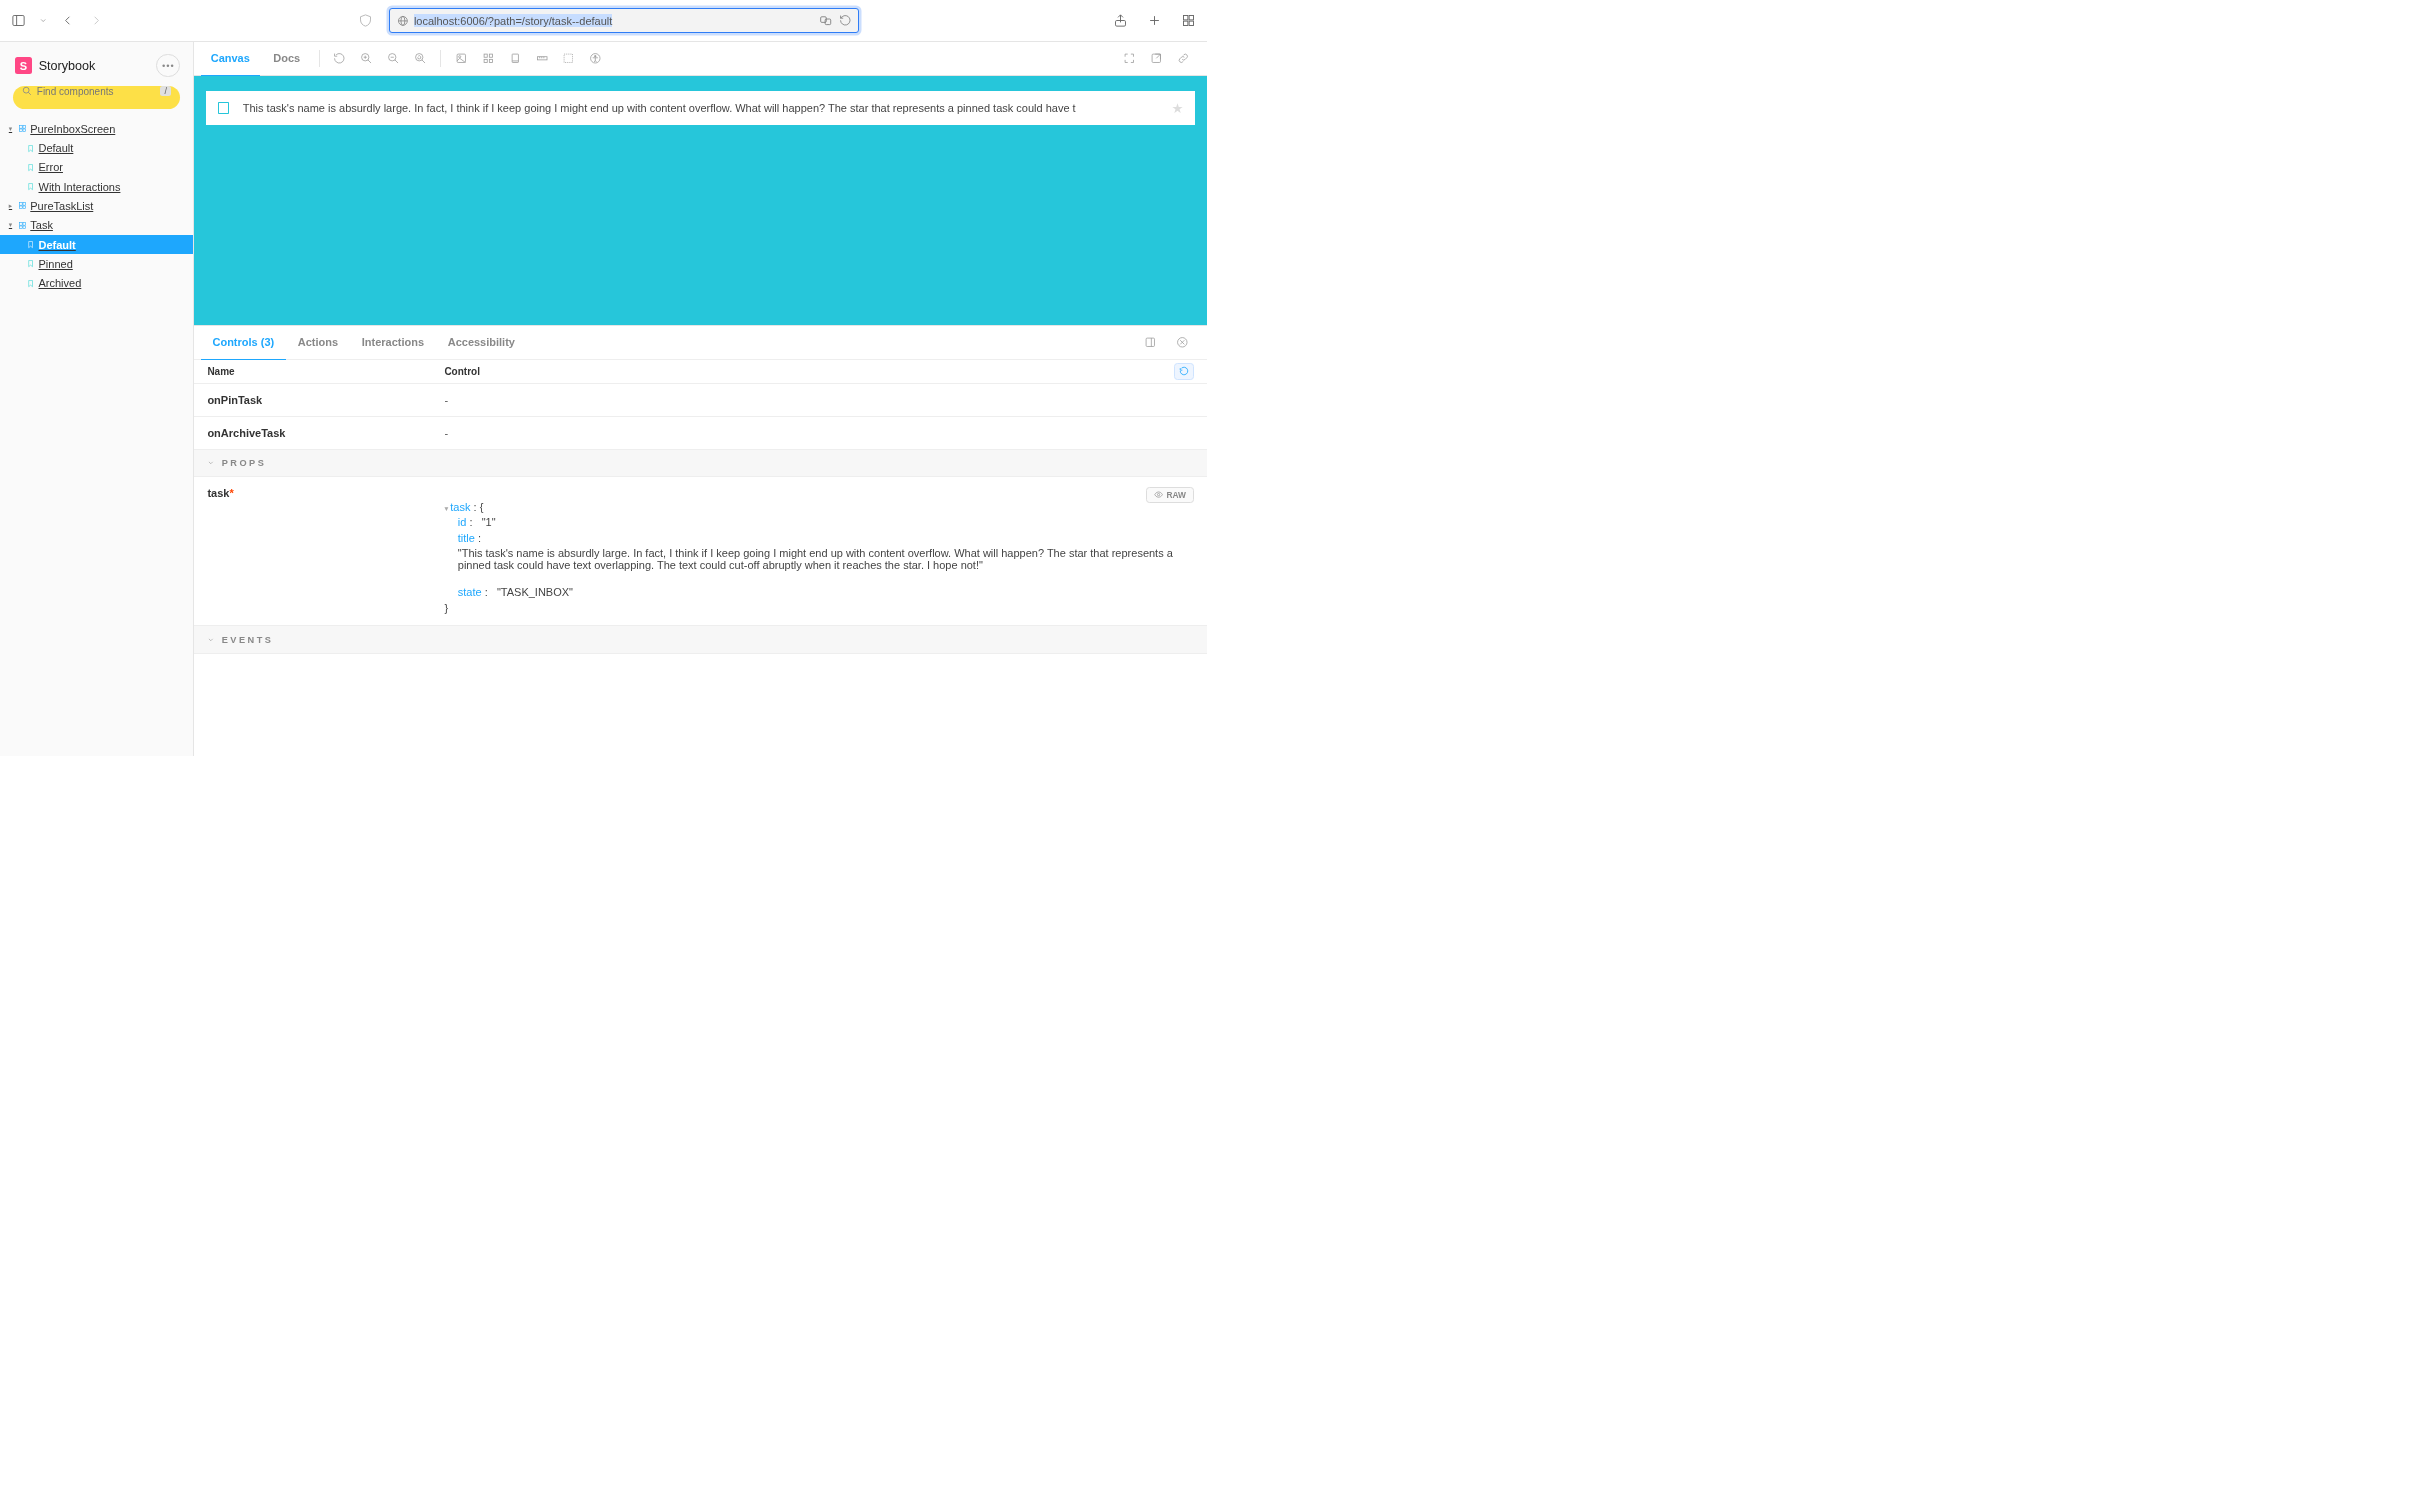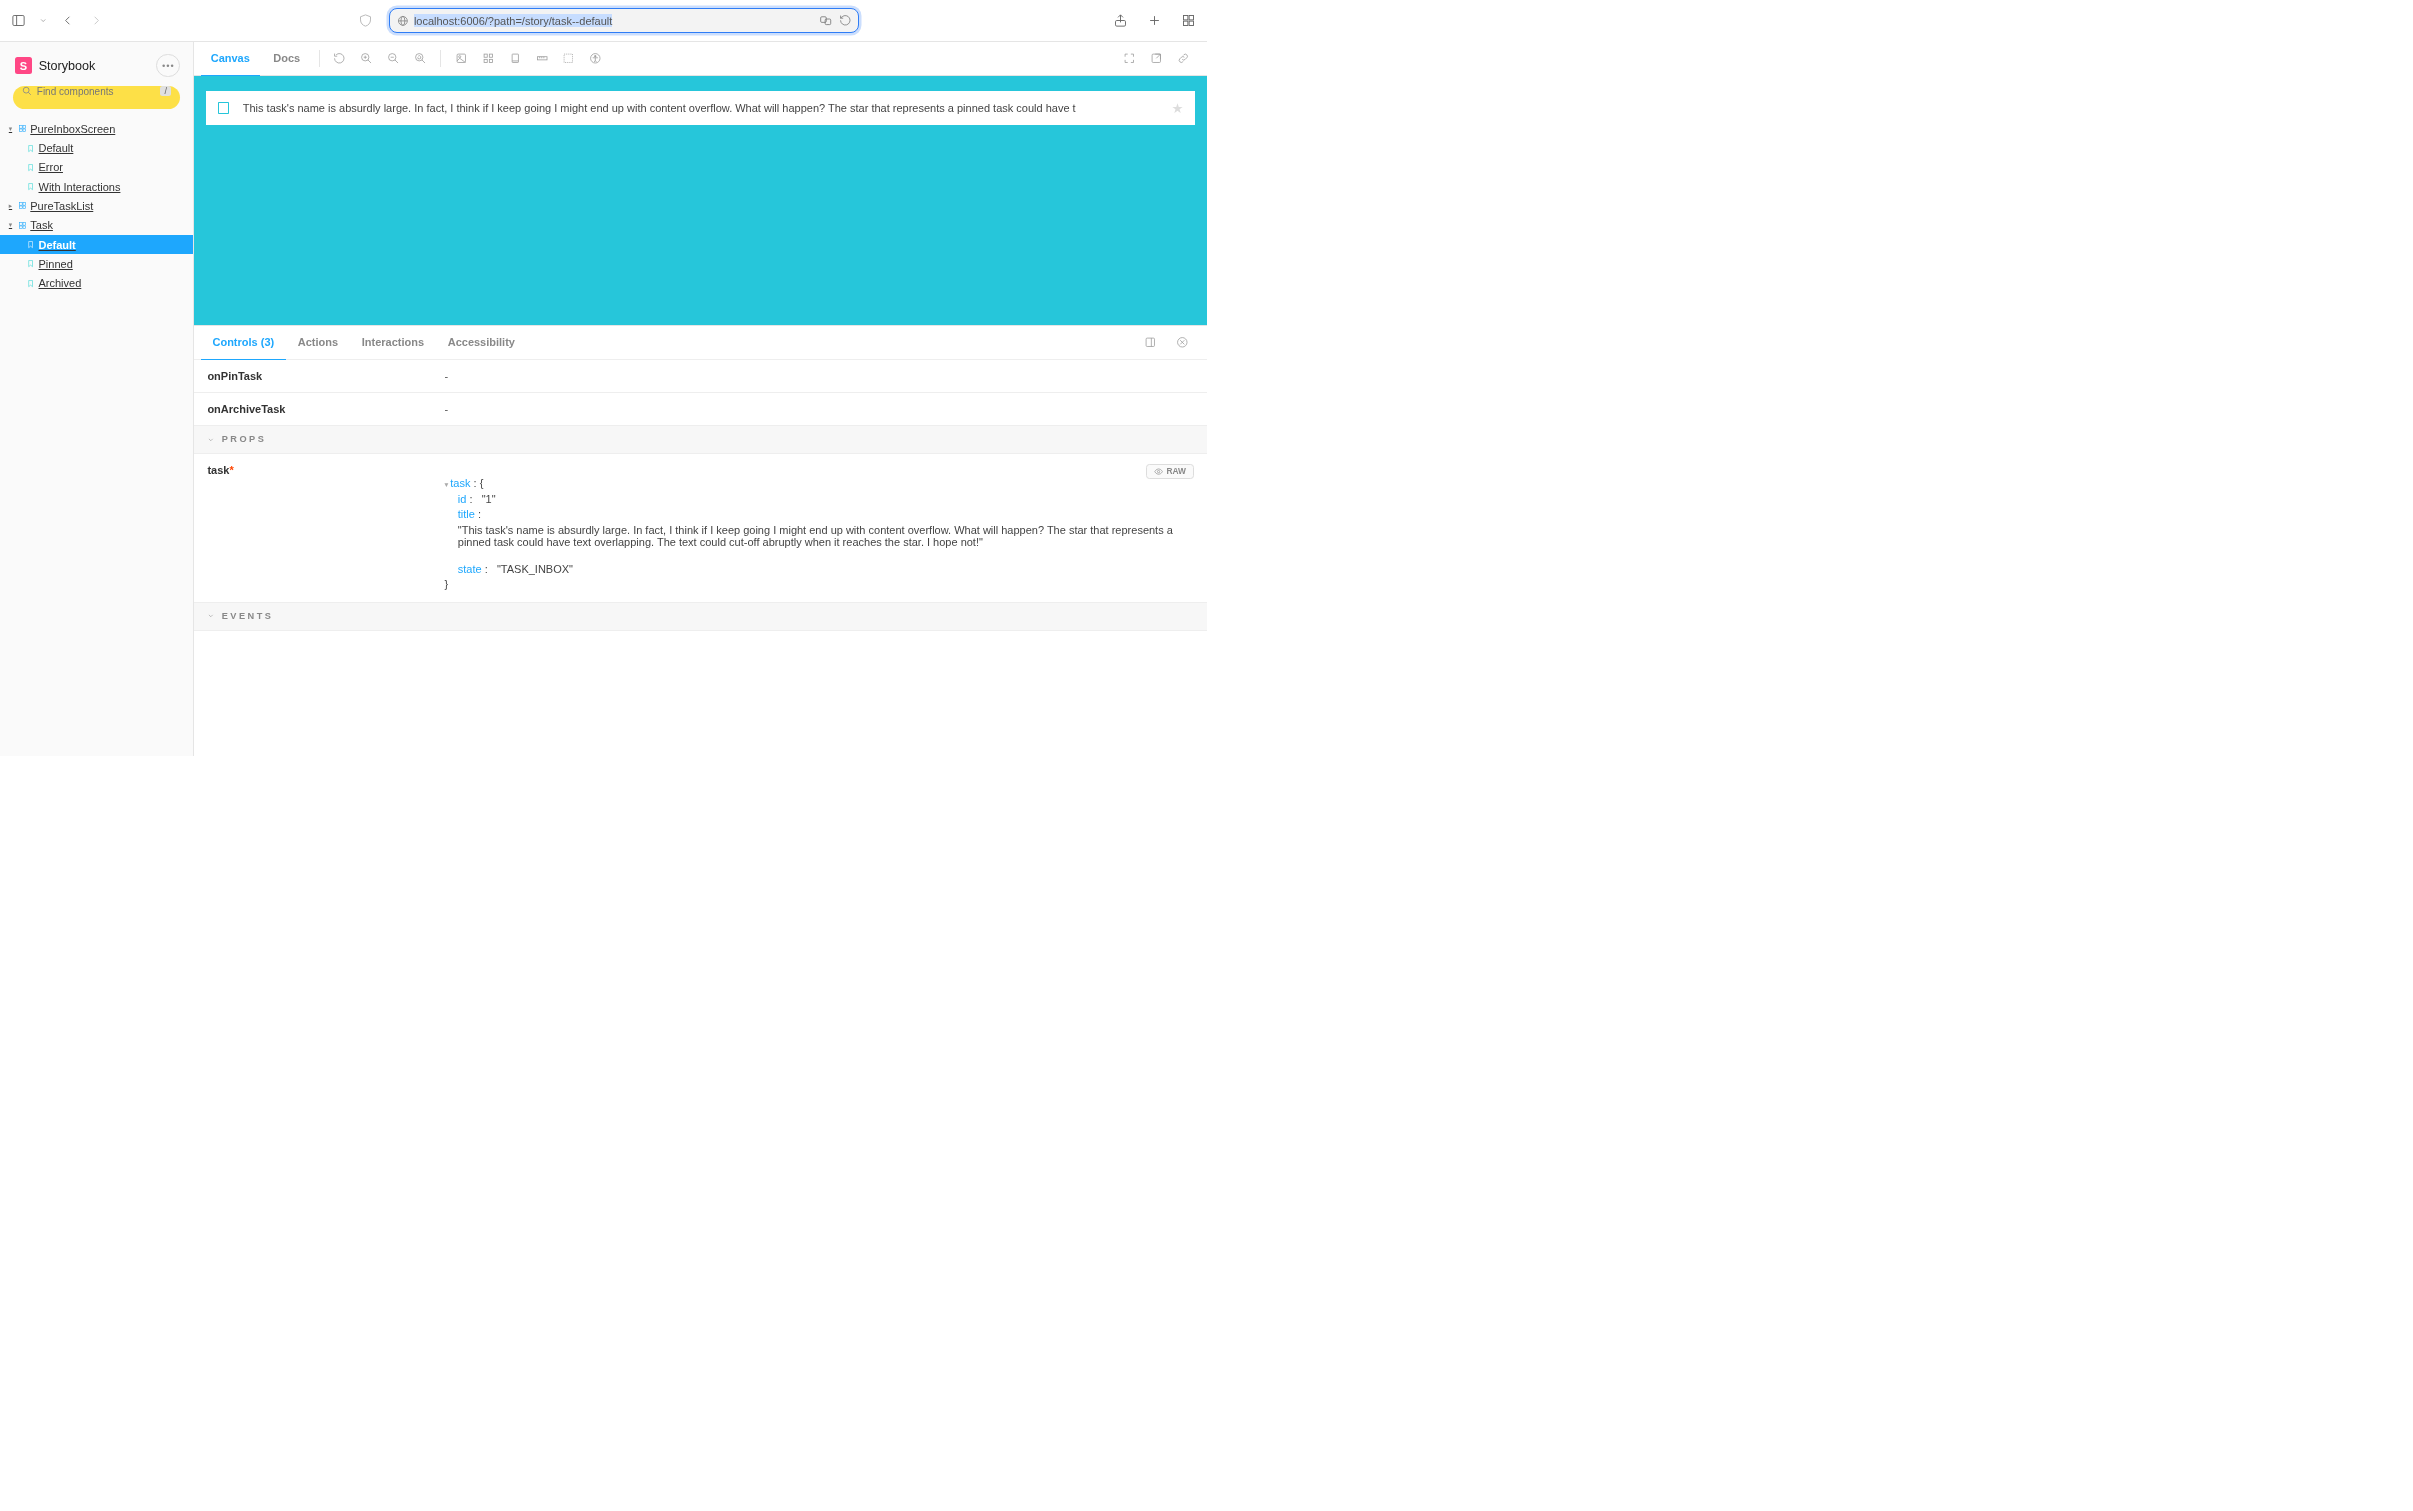--- a/index.html
+++ b/index.html
@@ -7,21 +7,21 @@
 
 
 .browser-bar { height:42px; display:flex; align-items:center; padding:0 10px; gap:8.4px; border-bottom:0.8px solid #e5e5e5; }
 .bb-left { display:flex; align-items:center; gap:11.8px; }
 .icon-btn { width:17px; height:17px; display:flex; align-items:center; justify-content:center; color:#666; cursor:pointer; }
 .icon-btn svg { width:15px; height:15px; stroke:currentColor; fill:none; stroke-width:1.5; }
 .chev-down { width:8.4px;height:8.4px;}
 .nav-arrow.disabled { color:#c5c5c5; }
 .url-wrap { flex:1; display:flex; justify-content:center; align-items:center; gap:15px; }
 .shield { color:#b5b5b5; }
-.url-bar { width:470px; height:25px; border:0.8px solid #2f7df6; border-radius:8px; background:#f3f3f3; box-shadow:0 0 0 2.5px rgba(47,125,246,.25); display:flex; align-items:center; padding:0 6.7px; gap:5px; color:#555; font-size:11px;}
+.url-bar { width:470px; height:25px; border:0.8px solid #2f7df6; border-radius:3px; background:#f3f3f3; box-shadow:0 0 0 2.5px rgba(47,125,246,.25); display:flex; align-items:center; padding:0 6.7px; gap:5px; color:#555; font-size:11px;}
 .url-bar .sel { background:#c7ddff; padding:0.8px 0; }
 .url-icons-right { margin-left:auto; display:flex; gap:6.7px; align-items:center; color:#777;}
 .bb-right { margin-left:auto; display:flex; gap:17px; }
 
 
 .app { display:flex; height:calc(100% - 42px); }
 
 
 .sidebar { width:194px; min-width:194px; background:#fafafa; border-right:0.8px solid #e5e5e5; display:flex; flex-direction:column; padding-top:11.8px; }
 .brand-row { display:flex; align-items:center; justify-content:space-between; padding:0 13.4px 8.4px 15px; }
@@ -398,20 +398,30 @@
             </span>
           <span class="tb-ico">
               <svg viewBox="0 0 24 24">
                 <circle cx="12" cy="12" r="9"></circle>
                 <line x1="8" y1="8" x2="16" y2="16"></line>
                 <line x1="16" y1="8" x2="8" y2="16"></line>
               </svg>
             </span>
         </div>
       </div>
+      <div class="table-head">
+        <span class="col-name">Name</span>
+        <span class="col-ctrl">Control</span>
+        <span class="reset-btn">
+            <svg viewBox="0 0 24 24">
+              <path d="M3 12a9 9 0 1 0 3-6.7"></path>
+              <polyline points="3 5 3 10 8 10"></polyline>
+            </svg>
+          </span>
+      </div>
       <div id="rows-top">
           <div class="ctrl-row">
             <div class="ctrl-name">onPinTask</div>
             <div class="ctrl-val">-</div>
           </div>
           <div class="ctrl-row">
             <div class="ctrl-name">onArchiveTask</div>
             <div class="ctrl-val">-</div>
           </div>
         </div>

